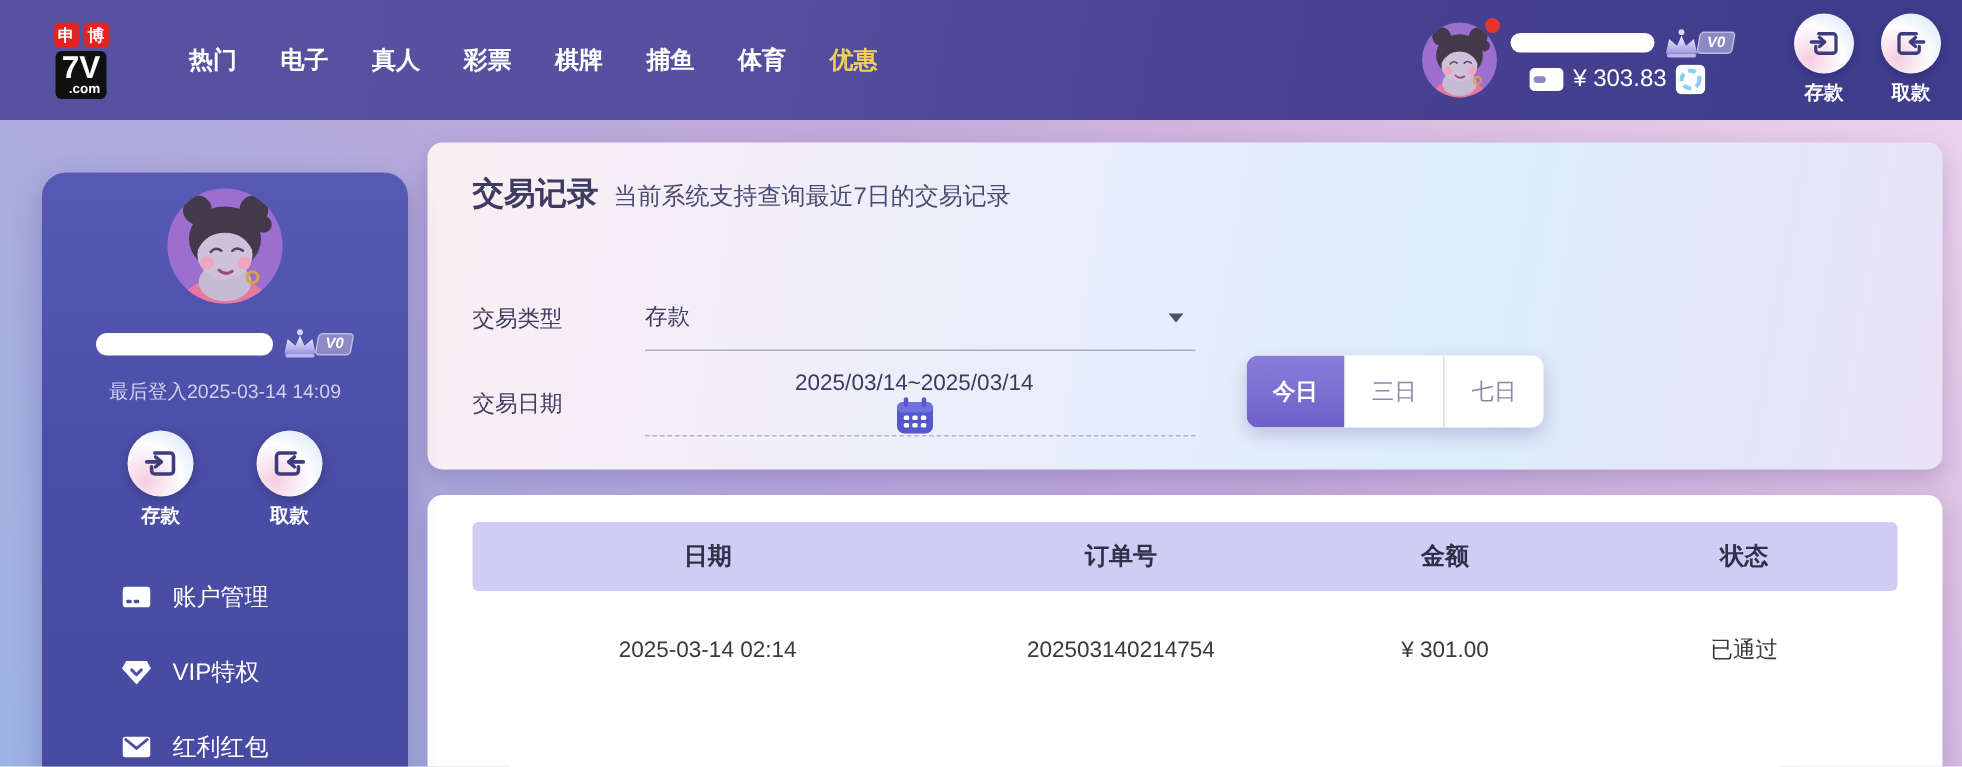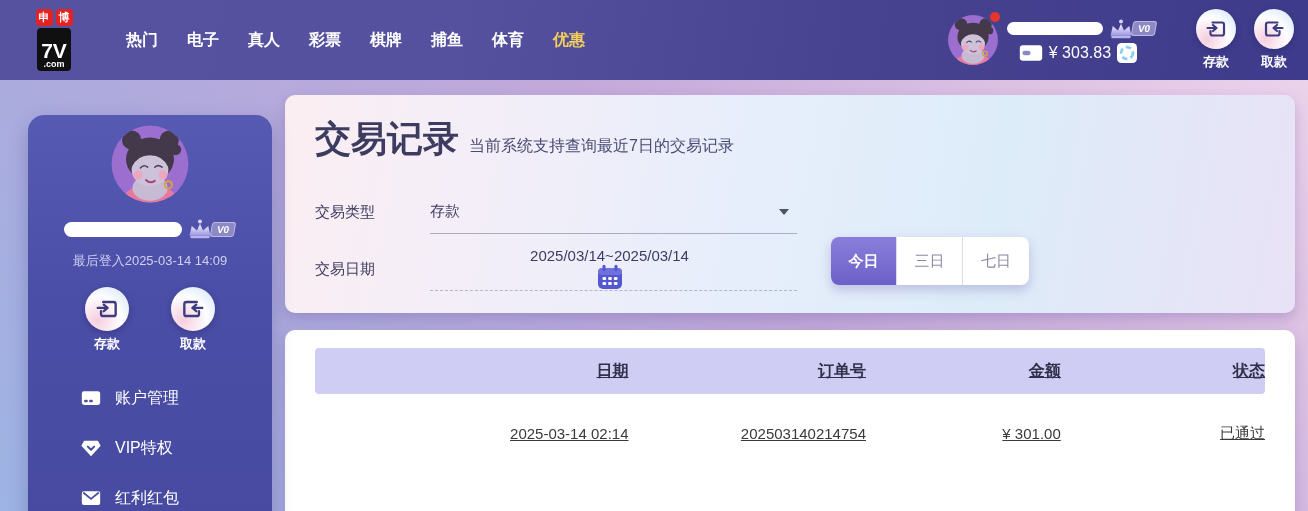--- a/index.html
+++ b/index.html
@@ -14,22 +14,22 @@
   
   .topbar{
     position:absolute; left:0; top:0; width:1308px; height:80px; z-index:6;
     background:linear-gradient(100deg,#6a5fae 0%,#57529f 0,#56519f 35%,#474390 65%,#3e3b8c 100%);
     display:flex; align-items:center; padding:0 14px 0 28px;
   }
   .logo{ display:flex; flex-direction:column; align-items:center; width:52px; cursor:pointer; }
   .logo-badges{ display:flex; gap:3px; margin-bottom:2px; }
   .logo-badge{ width:17px; height:17px; background:#e32222; border-radius:4px; color:#fff;
     font-size:11px; font-weight:bold; display:flex; align-items:center; justify-content:center; }
-  .logo-box{ background:#101010; border-radius:4px; padding:12px 4px 2px; display:flex;
-    flex-direction:column; align-items:center; line-height:1; }
+  .logo-box{ background:#101010; border-radius:4px; padding:1px 4px 2px; display:flex;
+    flex-direction:column; align-items:flex-end; line-height:1; }
   .logo-main{ color:#fff; font-size:21px; font-weight:800; }
   .logo-suffix{ color:#fff; font-size:9px; font-weight:700; margin-top:-1px; }
 
   .nav{ display:flex; gap:29px; margin-left:46px; }
   .nav-item{ color:#fff; font-size:16px; font-weight:700; cursor:pointer; white-space:nowrap; }
   .nav-item.highlight{ color:#f2cf5c; }
 
   .user-cluster{ margin-left:auto; display:flex; align-items:center; }
   .tb-avatar{ position:relative; width:52px; height:52px; cursor:pointer; }
   .tb-avatar svg{ width:52px; height:52px; }
@@ -75,21 +75,21 @@
   .sb-menu-item svg{ width:22px; height:22px; flex:0 0 22px; }
 
   
   .filter-panel{
     position:absolute; left:285px; top:95px; width:1010px; height:218px; z-index:3;
     border-radius:10px;
     background:linear-gradient(100deg,#fbeef2 0%,#f4eef8 18%,#e7eefb 45%,#ddecf9 70%,#e9e2f6 100%);
     box-shadow:0 6px 14px rgba(90,70,150,.28);
   }
   .title-row{ position:absolute; left:30px; top:20px; display:flex; align-items:baseline; }
-  .page-title{ font-size:36px; font-weight:700; color:#3c3b60; }
+  .page-title{ font-size:21px; font-weight:700; color:#3c3b60; }
   .page-subtitle{ font-size:16px; color:#4b4a72; margin-left:10px; }
 
   .filter-row{ position:absolute; left:30px; display:flex; align-items:center; width:482px; height:44px; }
   .f-label{ width:115px; font-size:15px; color:#3d3c60; }
   .f-field{ flex:1; display:flex; align-items:center; justify-content:space-between; height:100%; padding-right:8px; cursor:pointer; }
   .row1{ top:95px; }  .row1 .f-field{ border-bottom:1px solid #a9adc4; }
   .row2{ top:152px; } .row2 .f-field{ border-bottom:1px dashed #b2b5ca;flex-direction:column; }
   .f-value{ font-size:15px; color:#3d3c60; }
   .caret{ width:0; height:0; border-left:5px solid transparent; border-right:5px solid transparent; border-top:6px solid #4f4f6a; }
   .cal-icon{ width:26px; height:26px; cursor:pointer; }
@@ -102,21 +102,21 @@
   .range-tab.active{ background:linear-gradient(180deg,#8a7edb,#6c60c8); color:#fff; font-weight:600; border-radius:8px 0 0 8px; }
 
   
   .table-panel{
     position:absolute; left:285px; top:330px; width:1010px; bottom:-30px; z-index:3;
     background:#fff; border-radius:10px; box-shadow:0 6px 14px rgba(90,70,150,.25);
     padding:18px 30px 0;
   }
   .t-header{ display:flex; background:#cfcdf3; border-radius:4px; height:46px; align-items:center; }
   .t-row{ display:flex; height:78px; align-items:center; }
-  .t-cell{ text-align:right;text-decoration:underline; }
+  .t-cell{ text-align:center; }
   .c0{ width:33%; } .c1{ width:25%; } .c2{ width:20.5%; } .c3{ width:21.5%; }
   .t-header .t-cell{ font-size:16px; font-weight:700; color:#31304a; }
   .t-row .t-cell{ font-size:15px; color:#3a3a3a; }
 </style>
 </head>
 <body>
 
 <svg width="0" height="0" style="position:absolute" aria-hidden="true">
   <defs>
     <linearGradient id="crown-grad" x1="0" y1="0" x2="0" y2="1">

